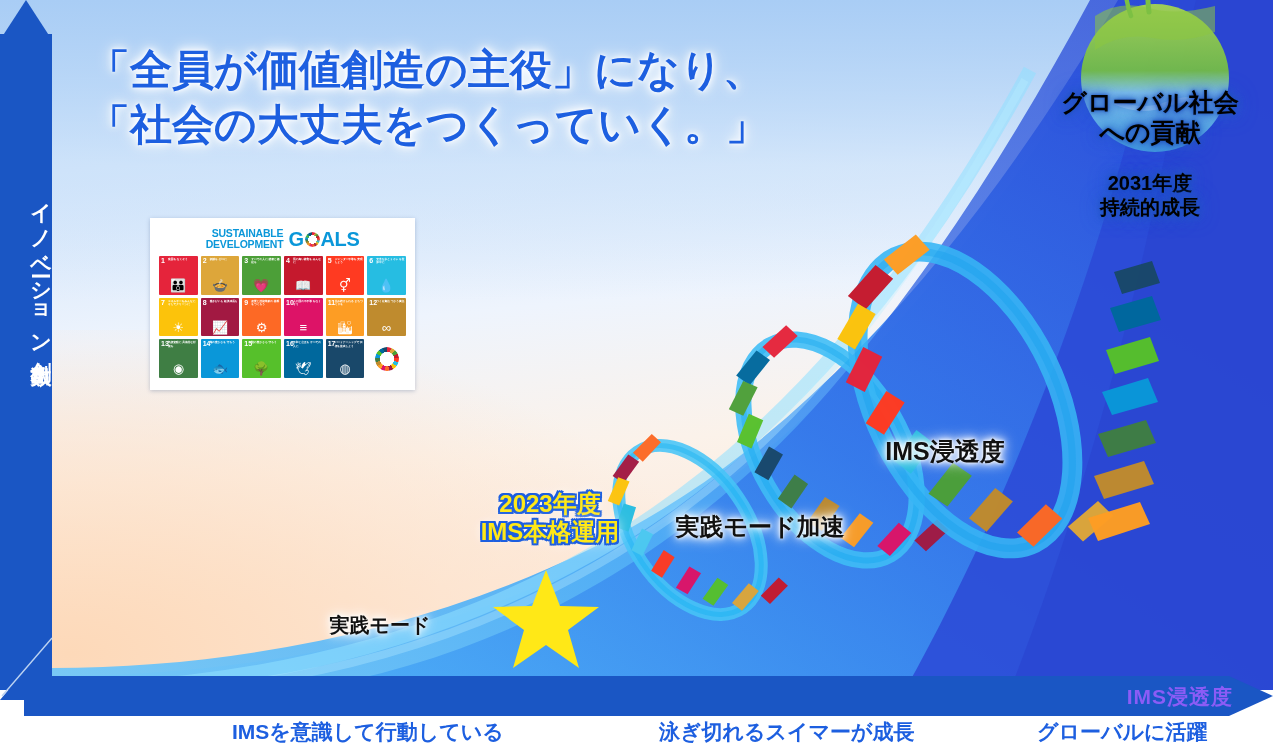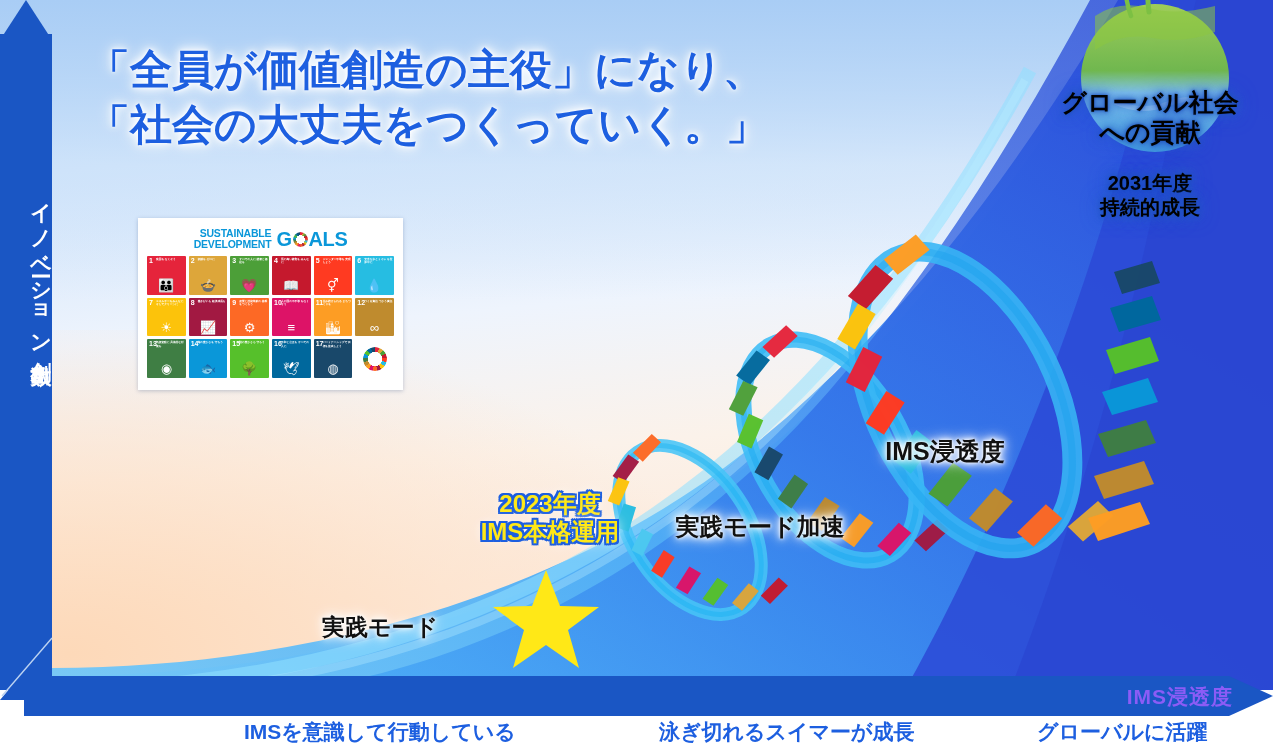--- a/index.html
+++ b/index.html
@@ -33,21 +33,21 @@
 
   
   .curve-wrap{position:absolute;left:0;top:0;width:1273px;height:751px;}
 
   
   .title{position:absolute;left:88px;top:42px;color:#1d5fe0;font-size:42px;font-weight:700;
     line-height:1.32;letter-spacing:0px;
     text-shadow:0 0 7px #fff,0 0 12px #fff,0 0 18px #fff,0 0 3px #fff;white-space:pre-line;}
 
   
-  .sdg{position:absolute;left:138px;top:218px;width:265px;height:172px;background:#fff;
+  .sdg{position:absolute;left:150px;top:218px;width:265px;height:172px;background:#fff;
     box-shadow:0 1px 4px rgba(40,70,120,.28);padding:0;box-sizing:border-box;}
   .sdg-head{display:flex;align-items:center;justify-content:center;gap:5px;padding-top:8px;height:26px;}
   .sdg-sd{color:#0a97d9;font-size:10.5px;font-weight:700;line-height:1.02;text-align:right;letter-spacing:-.2px;}
   .sdg-goals{font-size:20px;font-weight:700;color:#0a97d9;letter-spacing:-.4px;display:flex;align-items:center;}
   .sdg-ring{display:inline-block;width:15px;height:15px;border-radius:50%;
     background:conic-gradient(#e5243b 0 6%,#dda63a 6%,#4c9f38 12%,#c5192d 18%,#ff3a21 24%,#26bde2 30%,#fcc30b 36%,#a21942 42%,#fd6925 48%,#dd1367 54%,#fd9d24 60%,#bf8b2e 66%,#3f7e44 72%,#0a97d9 78%,#56c02b 84%,#00689d 90%,#19486a 96%);
     -webkit-mask:radial-gradient(circle,transparent 40%,#000 42%);mask:radial-gradient(circle,transparent 40%,#000 42%);
     margin:0 1px;}
   .sdg-grid{display:grid;grid-template-columns:repeat(6,1fr);gap:3px;padding:4px 9px 8px 9px;}
   .tile{position:relative;aspect-ratio:1/1;border-radius:1px;overflow:hidden;}
@@ -329,33 +329,33 @@
           <span class="num">17</span>
           <span class="tt">パートナーシップで 目標を達成しよう</span>
           <span class="gl">◍</span>
         </div>
         <div class="tile white">
           <div class="wheel"></div>
         </div>
       </div>
   </div>
 
-  <div class="lbl black" style="left:300px; top:614px; width:160px; font-size:23px;text-align:center;">実践モード</div>
+  <div class="lbl black" style="left:300px; top:614px; width:160px; font-size:20px;text-align:center;">実践モード</div>
   <div class="lbl yellow" style="left:440px; top:490px; width:220px; font-size:24px;">2023年度
 IMS本格運用</div>
   <div class="lbl black" style="left:655px; top:513px; width:210px; font-size:24px;">実践モード加速</div>
   <div class="lbl black" style="left:845px; top:437px; width:200px; font-size:25px;">IMS浸透度</div>
   <div class="lbl white" style="left:1035px;top:88px;  width:230px; font-size:25px;">グローバル社会
 への貢献</div>
   <div class="lbl white" style="left:1035px;top:172px; width:230px; font-size:20px;">2031年度
 持続的成長</div>
 
   <div class="star">
     <svg width="106" height="102" viewBox="0 0 106 102">
       <polygon points="53,2 67,38 106,39 75,62 86,100 53,77 20,100 31,62 0,39 39,38" fill="#ffe817"></polygon>
     </svg>
   </div>
 
-  <div class="xtick" style="left:244px;">IMSを意識して行動している</div>
+  <div class="xtick" style="left:232px;">IMSを意識して行動している</div>
   <div class="xtick" style="left:659px;">泳ぎ切れるスイマーが成長</div>
   <div class="xtick" style="left:1037px;">グローバルに活躍</div>
 
 </div>
 
 </body></html>

